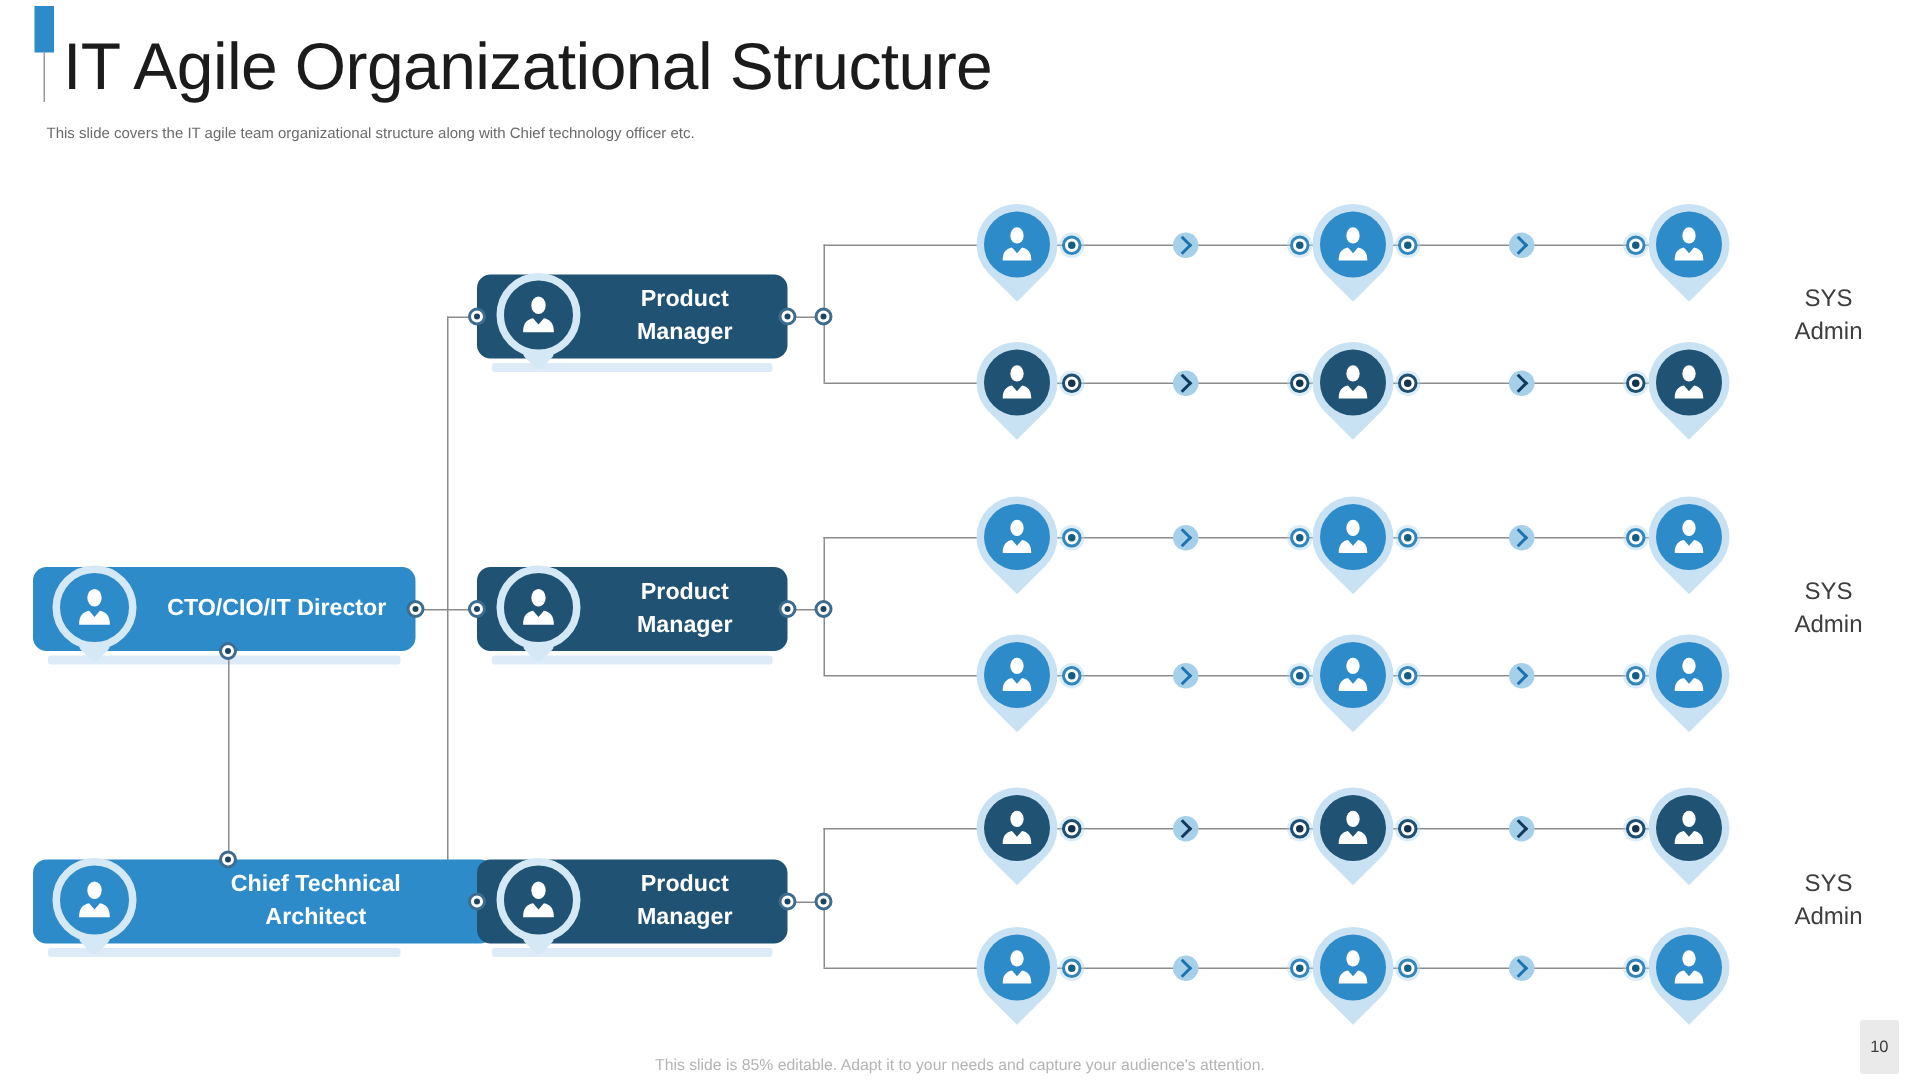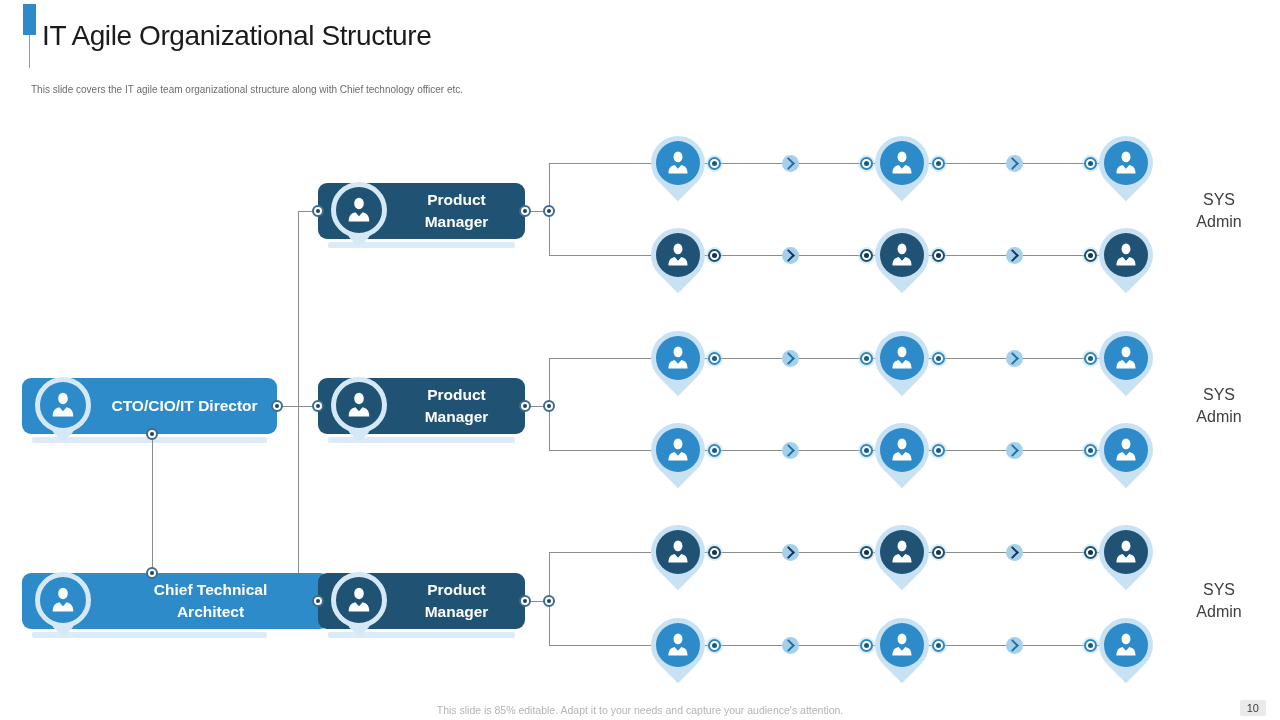--- a/index.html
+++ b/index.html
@@ -5,21 +5,21 @@
   html,body{margin:0;padding:0;}
   body{
     width:1280px;height:720px;background:#ffffff;overflow:hidden;
     font-family:"Liberation Sans", sans-serif;position:relative;
   }
   .stage{position:absolute;inset:0;width:1280px;height:720px;background:#fff;}
 
   
   .accent-bar{position:absolute;left:23px;top:4px;width:13px;height:31px;background:var(--accent);}
   .accent-tail{position:absolute;left:29px;top:35px;width:1px;height:33px;background:#9a9a9a;}
-  .title{position:absolute;left:42px;top:20px;font-size:28px;letter-spacing:-0.4px;
+  .title{position:absolute;left:42px;top:20px;font-size:44px;letter-spacing:-0.4px;
          color:var(--title-text);white-space:nowrap;font-weight:500;}
   .subtitle{position:absolute;left:31px;top:84px;font-size:10px;color:var(--subtitle-text);}
 
   
   .role-box{position:absolute;border-radius:9px;color:#fff;display:flex;align-items:center;
             justify-content:center;padding-left:70px;box-sizing:border-box;text-align:center;
             font-weight:bold;font-size:15.5px;line-height:1.42;z-index:4;}
   .role-box.light{background:var(--light);}
   .role-box.dark{background:var(--dark);}
   .sbar{position:absolute;height:6px;background:var(--shadow);border-radius:2px;z-index:1;}
@@ -66,21 +66,21 @@
   .pin.dark .circ{background:var(--dark);}
   .pin svg{width:26px;height:26px;fill:#fff;}
 
   .grp-label{position:absolute;width:64px;text-align:center;font-size:16px;line-height:22px;
              color:var(--label-text);z-index:4;}
 
   
   .footer-note{position:absolute;left:0;right:0;bottom:4px;text-align:center;font-size:10.5px;
                color:var(--footer-text);}
   .page-badge{position:absolute;right:14px;bottom:4px;background:#eaeaea;color:#3c3c3c;
-              font-size:11px;padding:2px 7px;border-radius:2px;}
+              font-size:11px;padding:12px 7px;border-radius:2px;}
 </style>
 </head>
 <body>
 
 <svg width="0" height="0" style="position:absolute" aria-hidden="true">
   <symbol id="ic-person" viewBox="0 0 24 24">
     <ellipse cx="12" cy="6.4" rx="4.1" ry="5"></ellipse>
     <path d="M3.2,21.8 C3.2,16.6 5.4,14.7 8.9,13.9 L12,17.4 L15.1,13.9 C18.6,14.7 20.8,16.6 20.8,21.8 Z"></path>
   </symbol>
 </svg>

